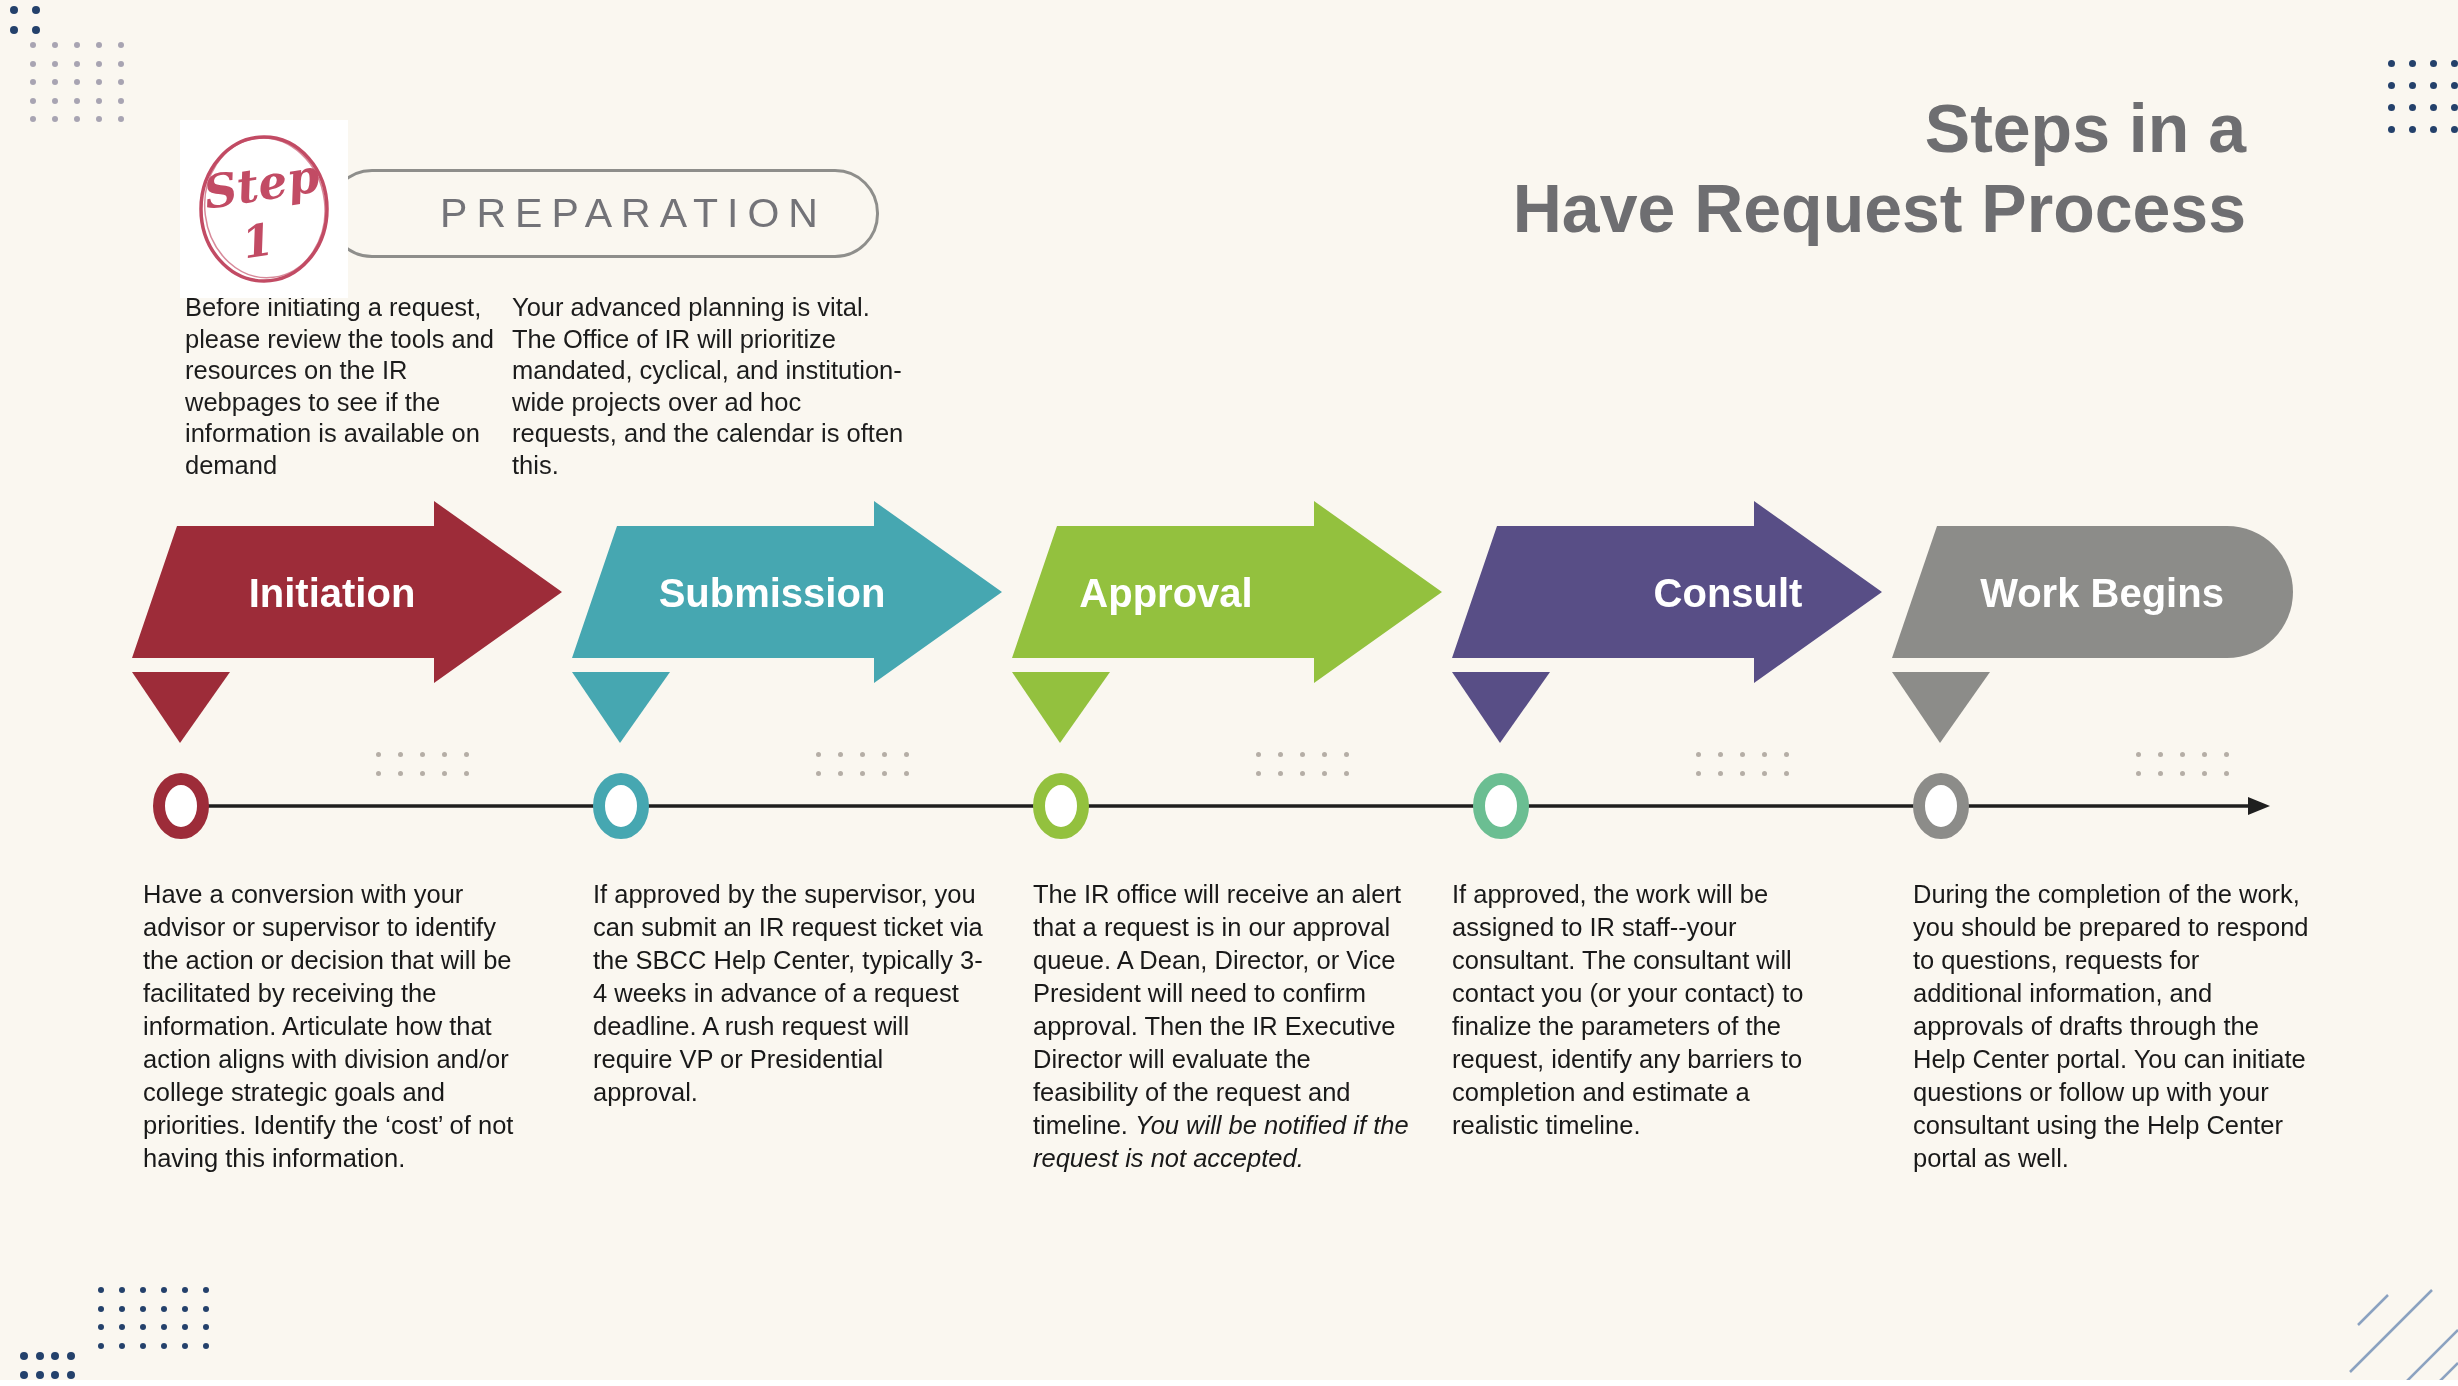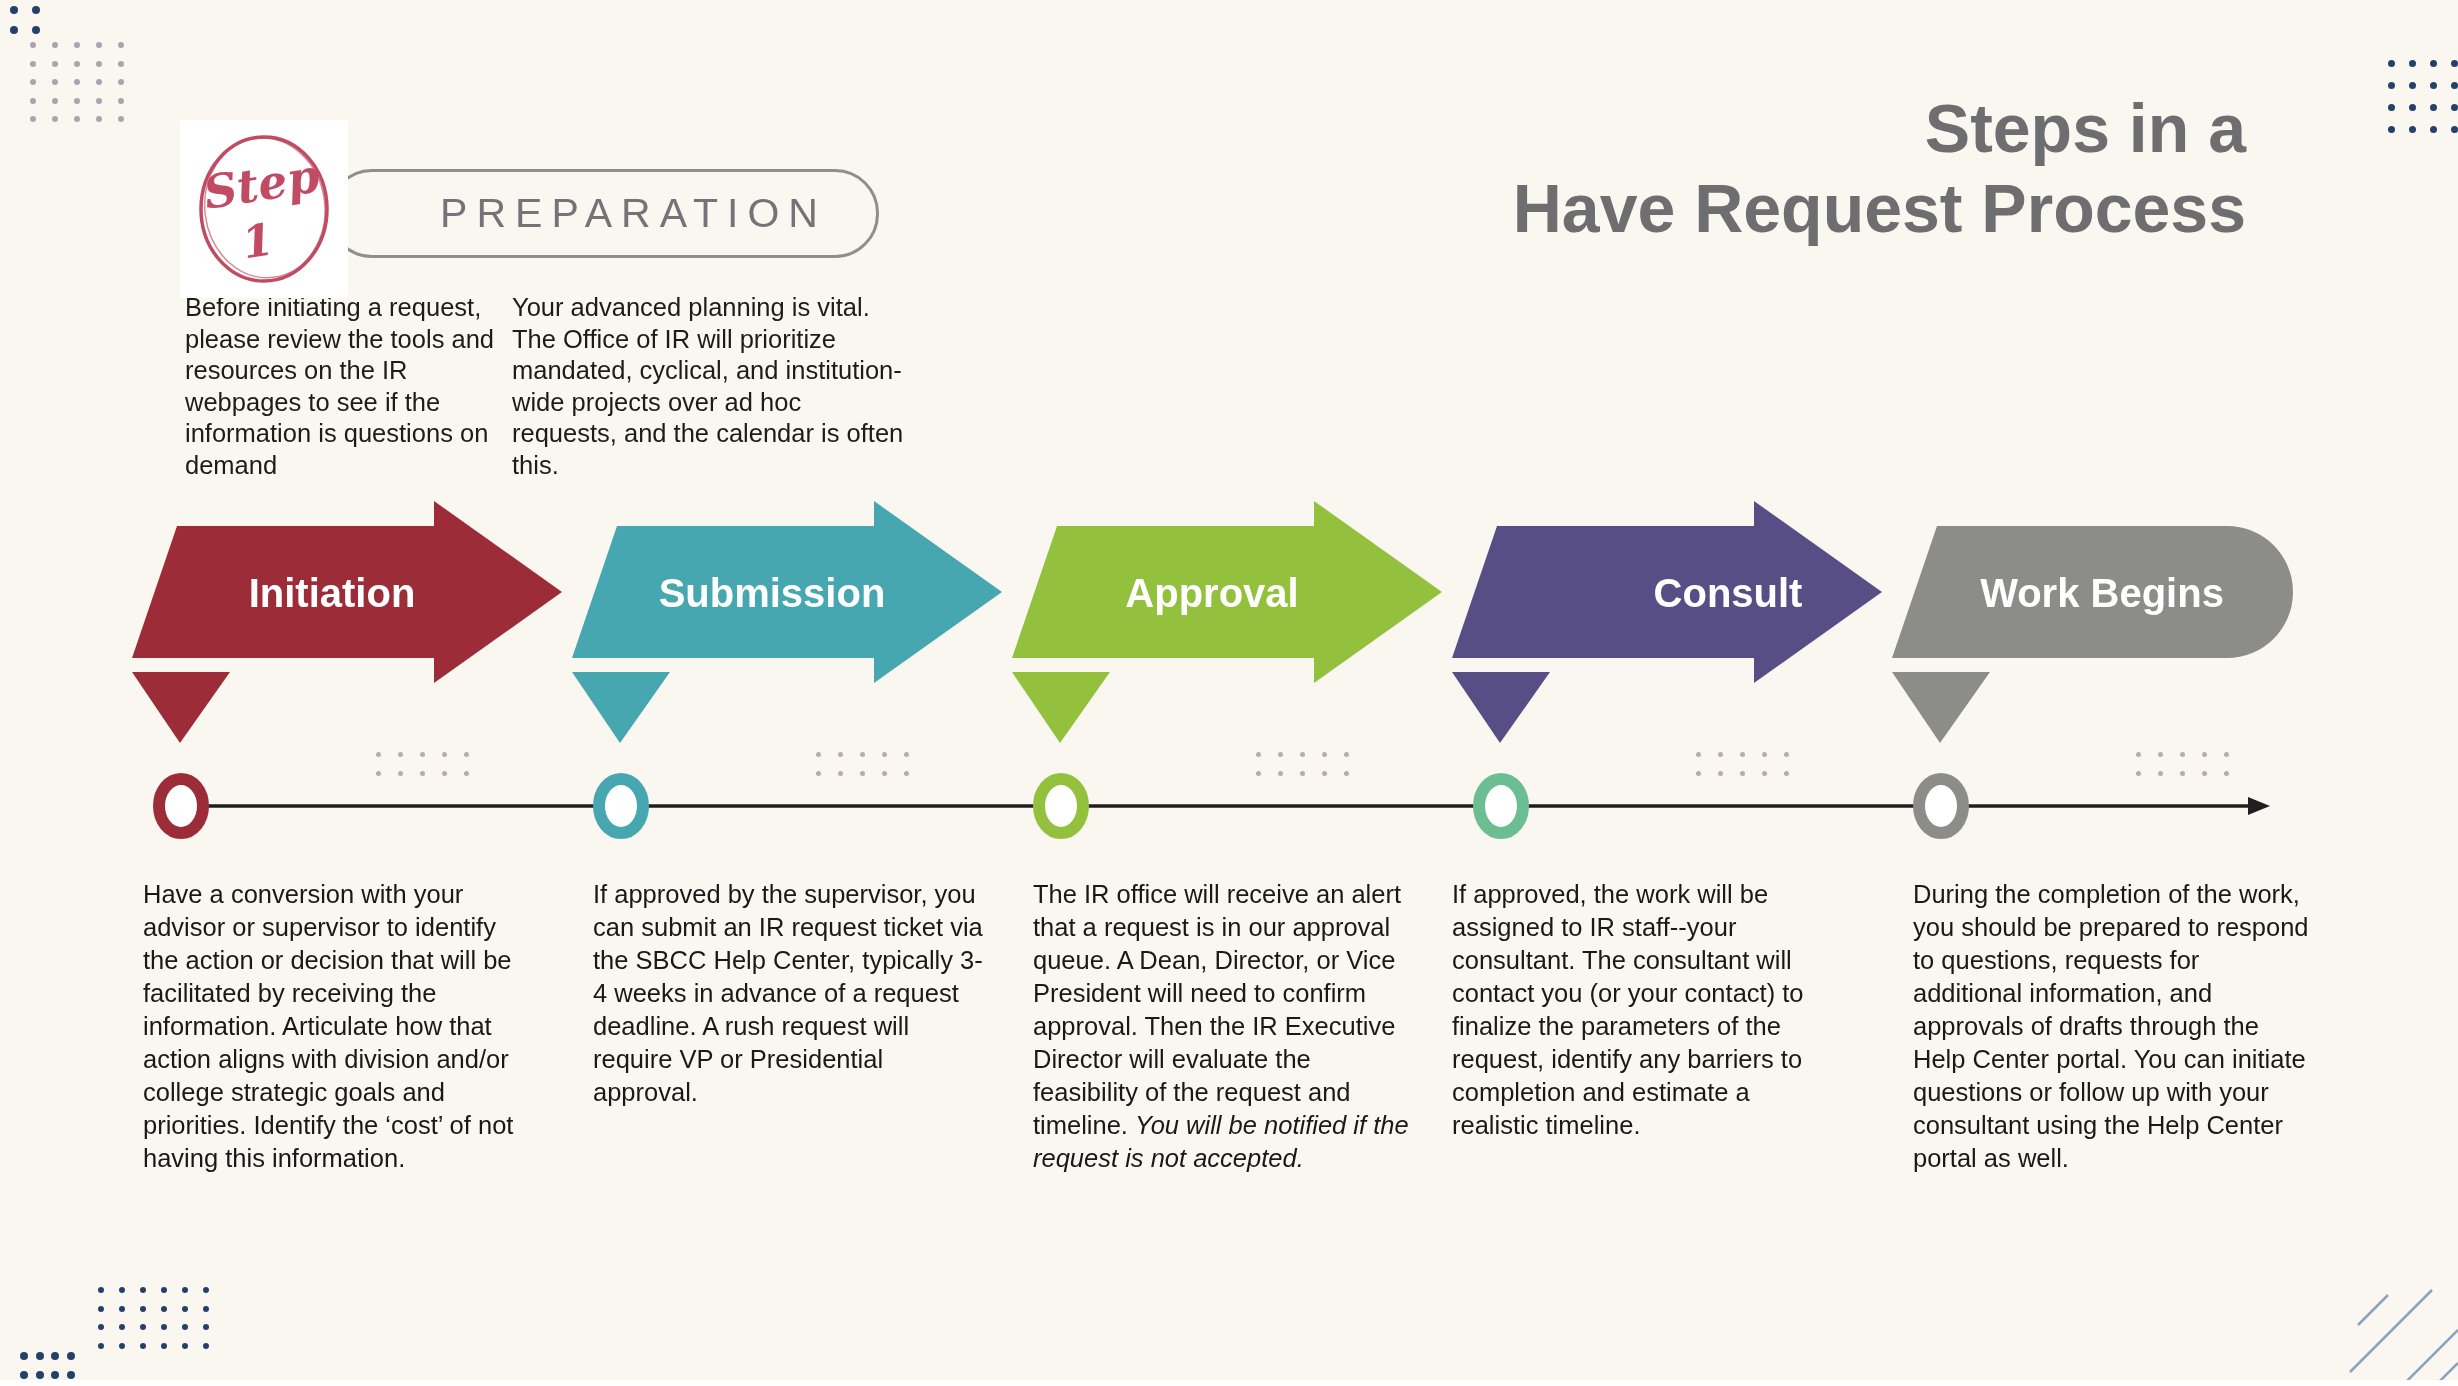--- a/index.html
+++ b/index.html
@@ -66,21 +66,21 @@
       <text x="84" y="80" text-anchor="middle" font-family="DejaVu Serif, serif" font-style="italic" font-weight="700" font-size="46" fill="#C24B64" transform="rotate(-9 84 80)">Step</text>
       <text x="80" y="136" text-anchor="middle" font-family="DejaVu Serif, serif" font-style="italic" font-weight="700" font-size="44" fill="#C24B64" transform="rotate(-9 80 136)">1</text>
     </svg>
   </div>
 
   <div class="main-title">
     <div>Steps in a</div>
     <div>Have Request Process</div>
   </div>
 
-  <div class="intro-p intro-1">Before initiating a request, please review the tools and resources on the IR webpages to see if the information is questions on demand</div>
+  <div class="intro-p intro-1">Before initiating a request, please review the tools and resources on the IR webpages to see if the information is available on demand</div>
   <div class="intro-p intro-2">Your advanced planning is  vital. The Office of IR will prioritize mandated, cyclical, and institution-wide projects over ad hoc requests, and the calendar is often this.</div>
 
   <svg class="step-svg" style="left:132px" viewBox="0 0 470 250">
     <polygon points="45,28 302,28 302,3 430,94 302,185 302,160 0,160" fill="#9D2C39"></polygon>
     <polygon points="0,174 98,174 48,245" fill="#9D2C39"></polygon>
   </svg>
   <svg class="step-svg" style="left:572px" viewBox="0 0 470 250">
     <polygon points="45,28 302,28 302,3 430,94 302,185 302,160 0,160" fill="#46A7B1"></polygon>
     <polygon points="0,174 98,174 48,245" fill="#46A7B1"></polygon>
   </svg>
@@ -92,21 +92,21 @@
     <polygon points="45,28 302,28 302,3 430,94 302,185 302,160 0,160" fill="#584E86"></polygon>
     <polygon points="0,174 98,174 48,245" fill="#584E86"></polygon>
   </svg>
   <svg class="step-svg" style="left:1892px" viewBox="0 0 470 250">
     <path d="M45,28 L335,28 A66,66 0 0 1 335,160 L0,160 Z" fill="#8C8C89"></path>
     <polygon points="0,174 98,174 48,245" fill="#8C8C89"></polygon>
   </svg>
 
   <div class="step-label" style="left:182px">Initiation</div>
   <div class="step-label" style="left:622px">Submission</div>
-  <div class="step-label" style="left:1062px">Approval</div>
+  <div class="step-label" style="left:1016px">Approval</div>
   <div class="step-label" style="left:1578px">Consult</div>
   <div class="step-label" style="left:1942px;width:320px">Work Begins</div>
 
   <svg class="timeline-svg" viewBox="0 0 2458 95">
     <line x1="181" y1="46" x2="2252" y2="46" stroke="#1F1F1F" stroke-width="3.5"></line>
     <polygon points="2248,37 2270,46 2248,55" fill="#1F1F1F"></polygon>
     <ellipse cx="181" cy="46" rx="22" ry="27" fill="#ffffff" stroke-width="12" stroke="#9D2C39"></ellipse>
     <ellipse cx="621" cy="46" rx="22" ry="27" fill="#ffffff" stroke-width="12" stroke="#46A7B1"></ellipse>
     <ellipse cx="1061" cy="46" rx="22" ry="27" fill="#ffffff" stroke-width="12" stroke="#93C13E"></ellipse>
     <ellipse cx="1501" cy="46" rx="22" ry="27" fill="#ffffff" stroke-width="12" stroke="#6BBE92"></ellipse>

